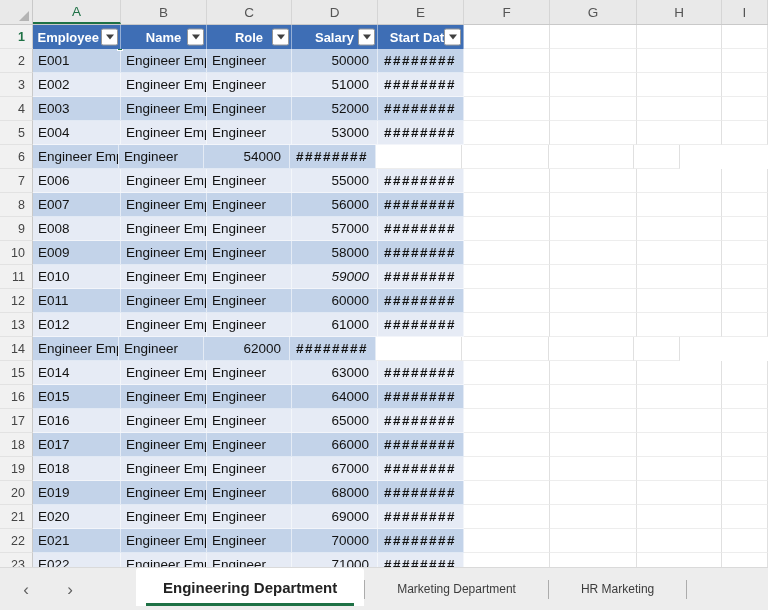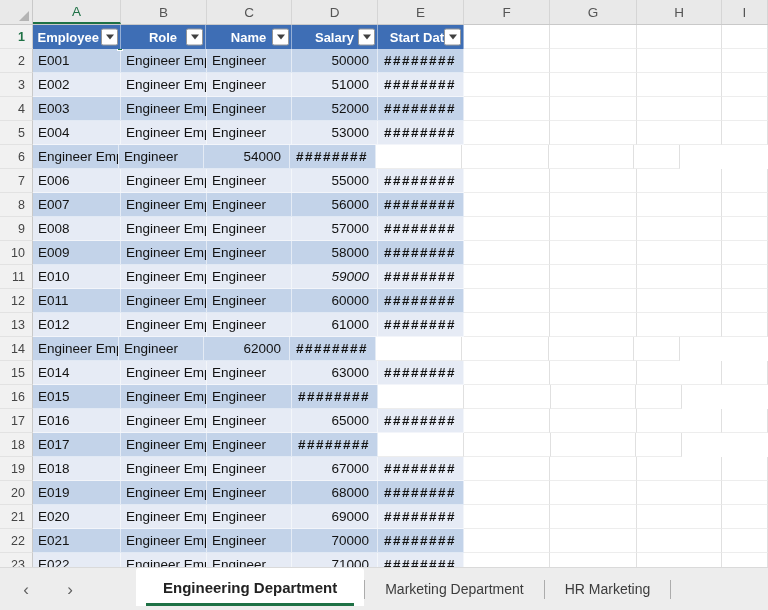--- a/index.html
+++ b/index.html
@@ -57,21 +57,21 @@
 
   
   .tabbar{flex:0 0 43px;height:43px;background:var(--tabbar-bg);display:flex;align-items:stretch;
     border-top:1px solid #DADADA}
   .navs{display:flex;align-items:center;padding:0 20px;gap:32px}
   .navarrow{color:#606060;font-size:17px;line-height:1;cursor:default;width:12px;text-align:center}
   .tab-active{position:relative;background:#fff;display:flex;align-items:center;padding:0 27px;
     margin:0 0 4px 40px;font-size:15px;font-weight:bold;color:#222;border-radius:3px 3px 0 0;white-space:nowrap}
   .tab-active::after{content:'';position:absolute;left:10px;right:10px;bottom:0;height:3px;
     background:var(--accent-green)}
-  .tab{display:flex;align-items:center;padding:0 20px;font-size:14px;color:#3C3C3C;white-space:nowrap}
+  .tab{display:flex;align-items:center;padding:0 32px;font-size:12px;color:#3C3C3C;white-space:nowrap}
   .tabsep{width:1px;height:19px;background:#ACACAC;align-self:center}
 </style>
 </head>
 <body>
 
 <div class="app">
 
   <div class="colstrip">
     <div class="corner">
       <div class="tri"></div>
@@ -94,28 +94,28 @@
       <div class="handle"></div>
     </div>
   <div class="row">
         <div class="rownum selrow">1</div>
         <div class="hcell" style="width: 88px;">
           <span>Employee ID</span>
           <span class="filterbtn">
             <span class="farrow"></span>
           </span>
         </div>
-        <div class="hcell" style="width: 85px;">
-          <span>Role</span>
+        <div class="hcell" style="width: 86px;">
+          <span>Name</span>
           <span class="filterbtn">
             <span class="farrow"></span>
           </span>
         </div>
-        <div class="hcell" style="width: 86px;">
-          <span>Name</span>
+        <div class="hcell" style="width: 85px;">
+          <span>Role</span>
           <span class="filterbtn">
             <span class="farrow"></span>
           </span>
         </div>
         <div class="hcell" style="width: 86px;">
           <span>Salary</span>
           <span class="filterbtn">
             <span class="farrow"></span>
           </span>
         </div>
@@ -294,20 +294,21 @@
         <div class="ecell" style="width: 86px;"></div>
         <div class="ecell" style="width: 87px;"></div>
         <div class="ecell" style="width: 85px;"></div>
         <div class="ecell" style="width: 46px;"></div>
       </div>
       <div class="row">
         <div class="rownum">16</div>
         <div class="dcell dark" style="width: 88px;">E015</div>
         <div class="dcell dark" style="width: 86px;">Engineer Employee 15</div>
         <div class="dcell dark" style="width: 85px;">Engineer</div>
+        <div class="dcell dark num" style="width: 86px;">64000</div>
         <div class="dcell dark hash" style="width: 86px;">########</div>
         <div class="ecell" style="width: 86px;"></div>
         <div class="ecell" style="width: 87px;"></div>
         <div class="ecell" style="width: 85px;"></div>
         <div class="ecell" style="width: 46px;"></div>
       </div>
       <div class="row">
         <div class="rownum">17</div>
         <div class="dcell light" style="width: 88px;">E016</div>
         <div class="dcell light" style="width: 86px;">Engineer Employee 16</div>
@@ -317,20 +318,21 @@
         <div class="ecell" style="width: 86px;"></div>
         <div class="ecell" style="width: 87px;"></div>
         <div class="ecell" style="width: 85px;"></div>
         <div class="ecell" style="width: 46px;"></div>
       </div>
       <div class="row">
         <div class="rownum">18</div>
         <div class="dcell dark" style="width: 88px;">E017</div>
         <div class="dcell dark" style="width: 86px;">Engineer Employee 17</div>
         <div class="dcell dark" style="width: 85px;">Engineer</div>
+        <div class="dcell dark num" style="width: 86px;">66000</div>
         <div class="dcell dark hash" style="width: 86px;">########</div>
         <div class="ecell" style="width: 86px;"></div>
         <div class="ecell" style="width: 87px;"></div>
         <div class="ecell" style="width: 85px;"></div>
         <div class="ecell" style="width: 46px;"></div>
       </div>
       <div class="row">
         <div class="rownum">19</div>
         <div class="dcell light" style="width: 88px;">E018</div>
         <div class="dcell light" style="width: 86px;">Engineer Employee 18</div>

